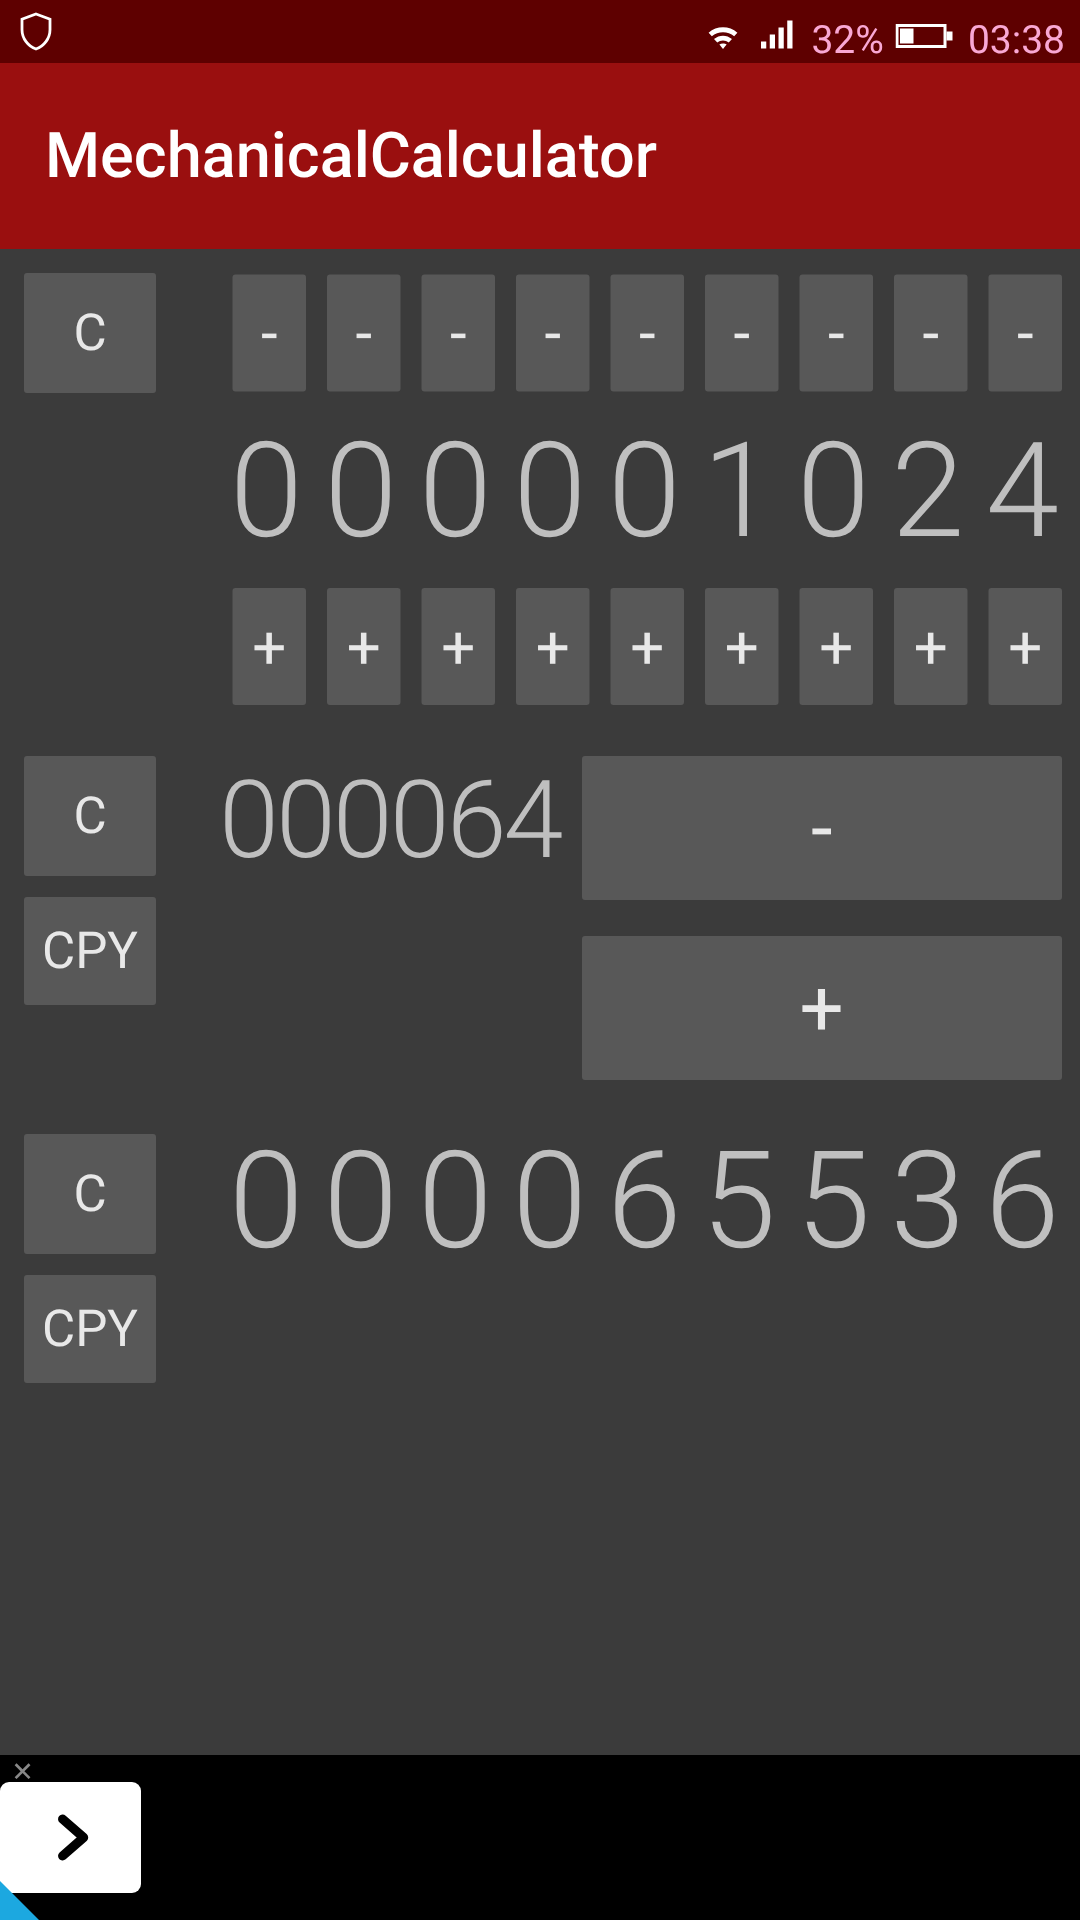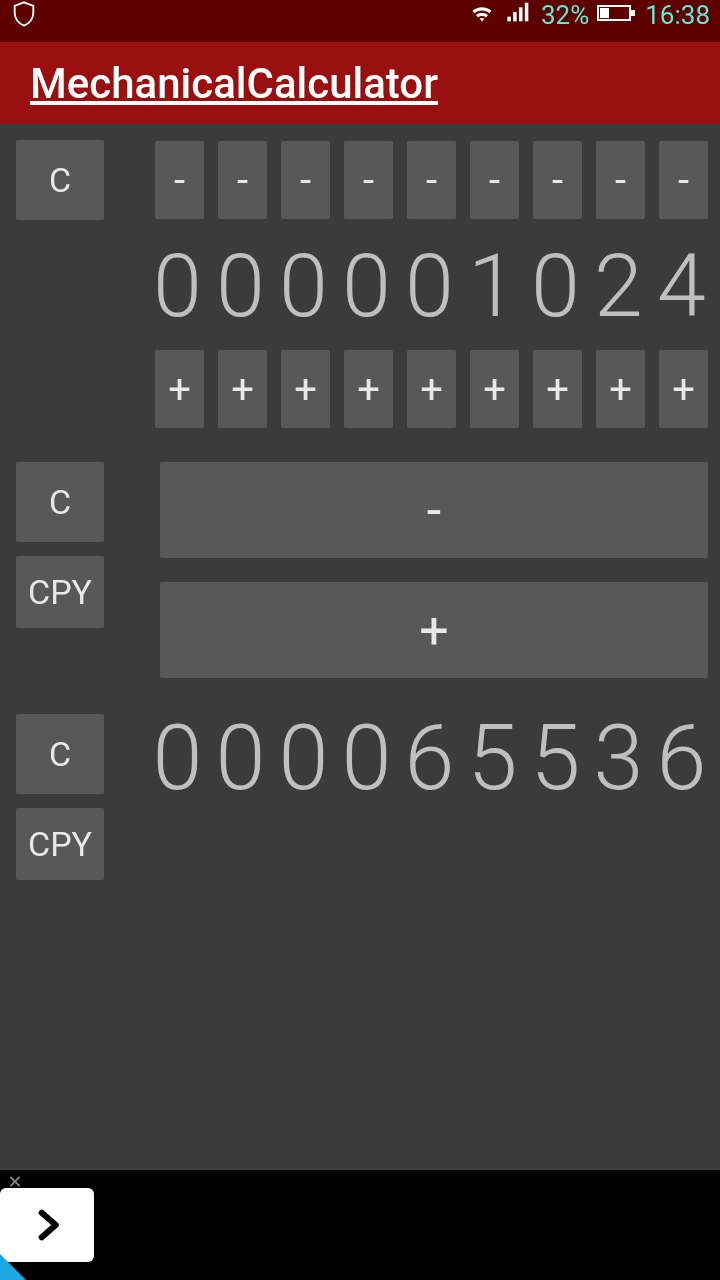--- a/index.html
+++ b/index.html
@@ -9,39 +9,38 @@
     background: #3b3b3b;
     font-family: Roboto, Arial, sans-serif;
     color: #c8c8c8;
     overflow: hidden;
     position: relative;
   }
   .status-bar {
     height: 42px;
     background: #5e0000;
     display: flex;
-    align-items: flex-start;
+    align-items: flex-end;
     justify-content: space-between;
     padding: 0 10px;
-    color: #5eead4;
+    color: #f9a8d4;
     font-size: 26px;
   }
   .status-left { display: flex; align-items: center; }
   .status-right { display: flex; align-items: center; gap: 8px; }
   .shield-icon svg { width: 28px; height: 28px; }
   .app-bar {
-    height: 82px;
+    height: 124px;
     background: #9a0f0f;
     display: flex;
     align-items: center;
     padding: 0 30px;
     color: #fff;
     font-size: 42px;
     font-weight: 500;
-    text-decoration: underline;
   }
   .main {
     padding: 16px 12px 0 16px;
   }
   .row { display: flex; align-items: center; }
   .left-col { width: 130px; flex-shrink: 0; }
   .btn {
     background: #585858;
     color: #e8e8e8;
     display: flex;
@@ -185,21 +184,21 @@
       </svg>
     </span>
     <span>32%</span>
     <span>
       <svg width="40" height="22" viewBox="0 0 40 20" fill="none" stroke="#fff" stroke-width="2">
         <rect x="1" y="3" width="32" height="14"></rect>
         <rect x="34" y="7" width="4" height="6" fill="#fff" stroke="none"></rect>
         <rect x="3" y="5" width="9" height="10" fill="#fff" stroke="none"></rect>
       </svg>
     </span>
-    <span>16:38</span>
+    <span>03:38</span>
   </div>
 </div>
 
 <div class="app-bar">
   <span>MechanicalCalculator</span>
 </div>
 
 <div class="main">
 
   <div class="section1">
@@ -247,20 +246,21 @@
         <div class="small-btn">+</div>
       </div>
     </div>
   </div>
 
   <div class="section2">
     <div class="section2-left">
       <div class="btn btn-c">C</div>
       <div class="btn btn-cpy">CPY</div>
     </div>
+    <div class="section2-mid">000064</div>
     <div class="section2-right">
       <div class="big-btn">-</div>
       <div class="big-btn">+</div>
     </div>
   </div>
 
   <div class="section3">
     <div class="left-col">
       <div class="btn btn-c">C</div>
       <div class="btn btn-cpy">CPY</div>

